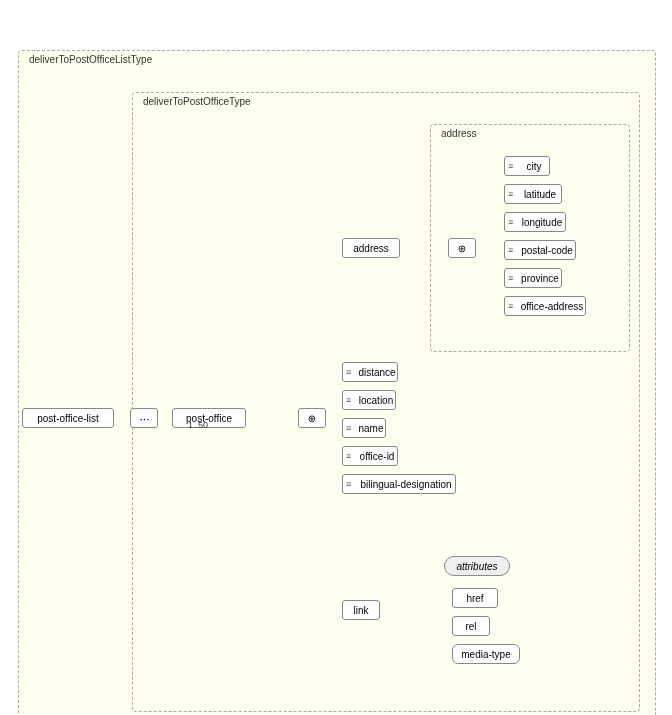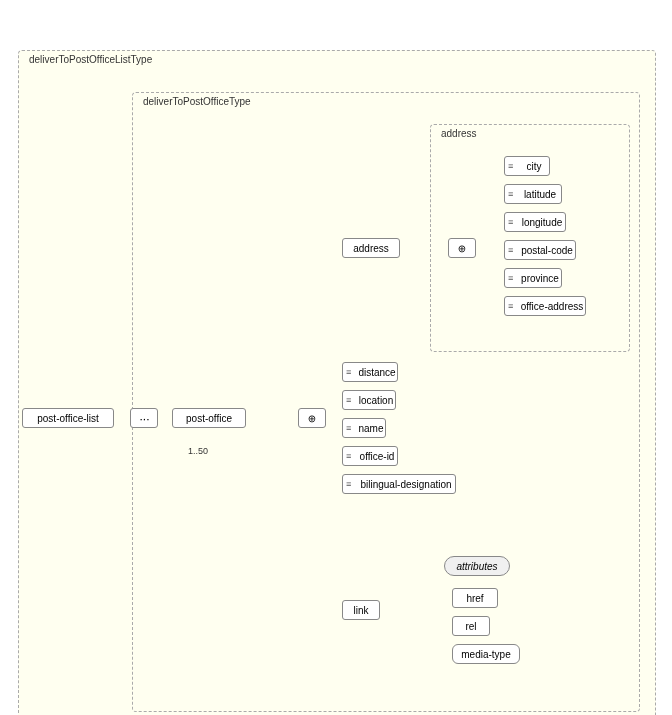--- a/index.html
+++ b/index.html
@@ -148,21 +148,21 @@
   </div>
 
   <div class="node-rect" style="left:130px; top:376px; width:28px; height:20px; font-size:13px; letter-spacing:-1px;">
     <span>···</span>
   </div>
 
   <div class="node-rect" style="left:172px; top:376px; width:74px; height:20px;text-align:right;">
     <span>post-office</span>
   </div>
 
-  <div class="cardinality" style="left:188px; top:414px;text-align:center;">
+  <div class="cardinality" style="left:188px; top:388px;text-align:center;">
     <span>1..50</span>
   </div>
 
   <div class="node-rect" style="left:298px; top:376px; width:28px; height:20px;">
     <span>⊕</span>
   </div>
 
   <div class="node-rect" style="left:342px; top:206px; width:58px; height:20px;">
     <span>address</span>
   </div>

